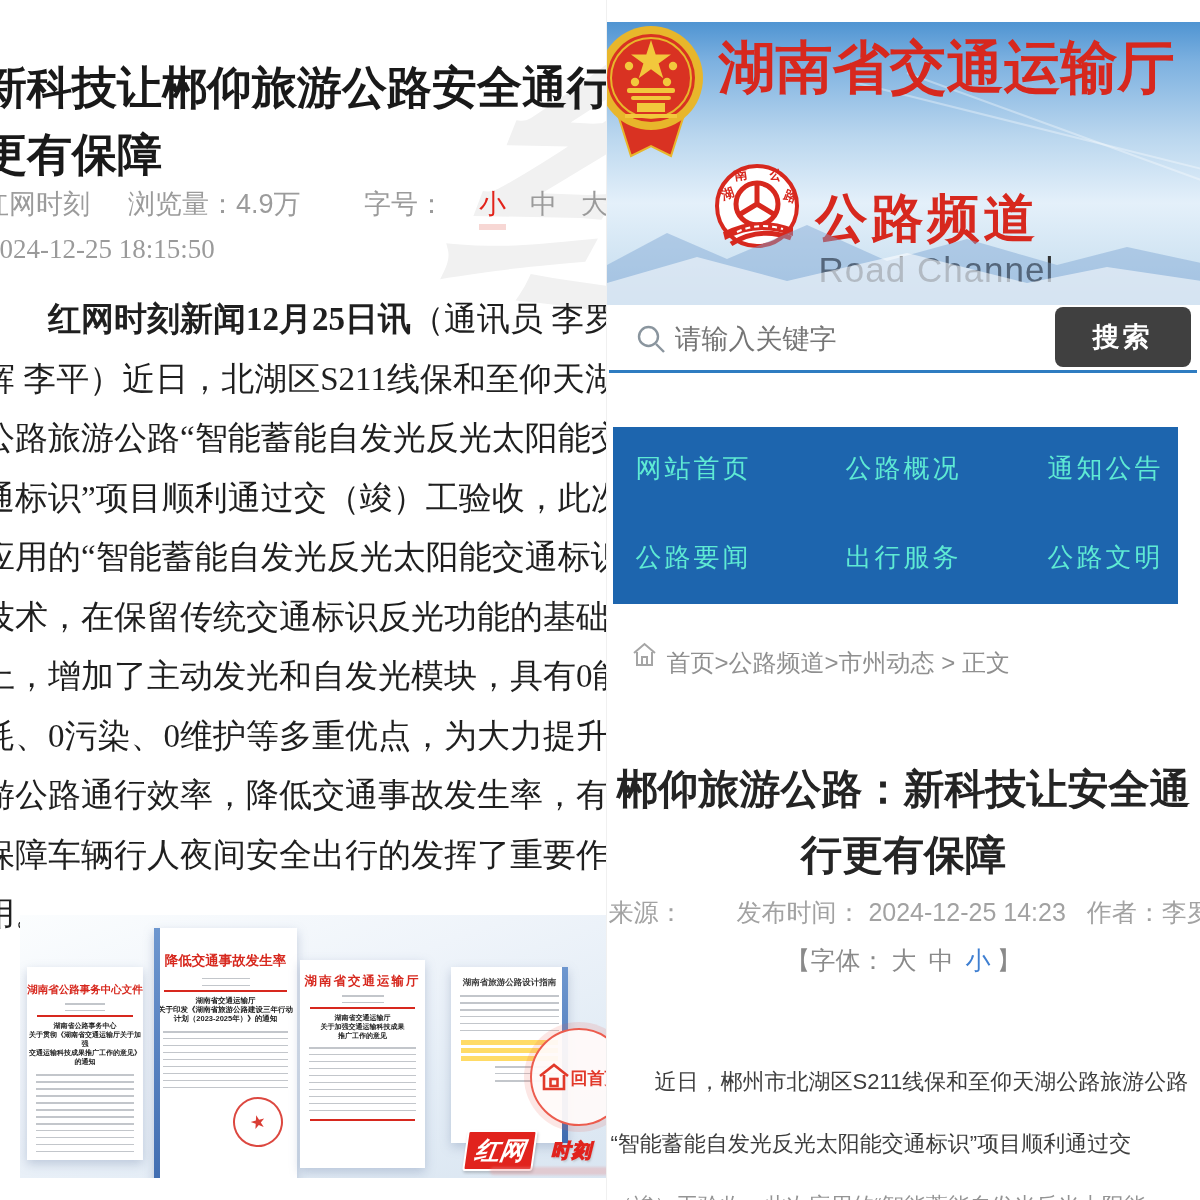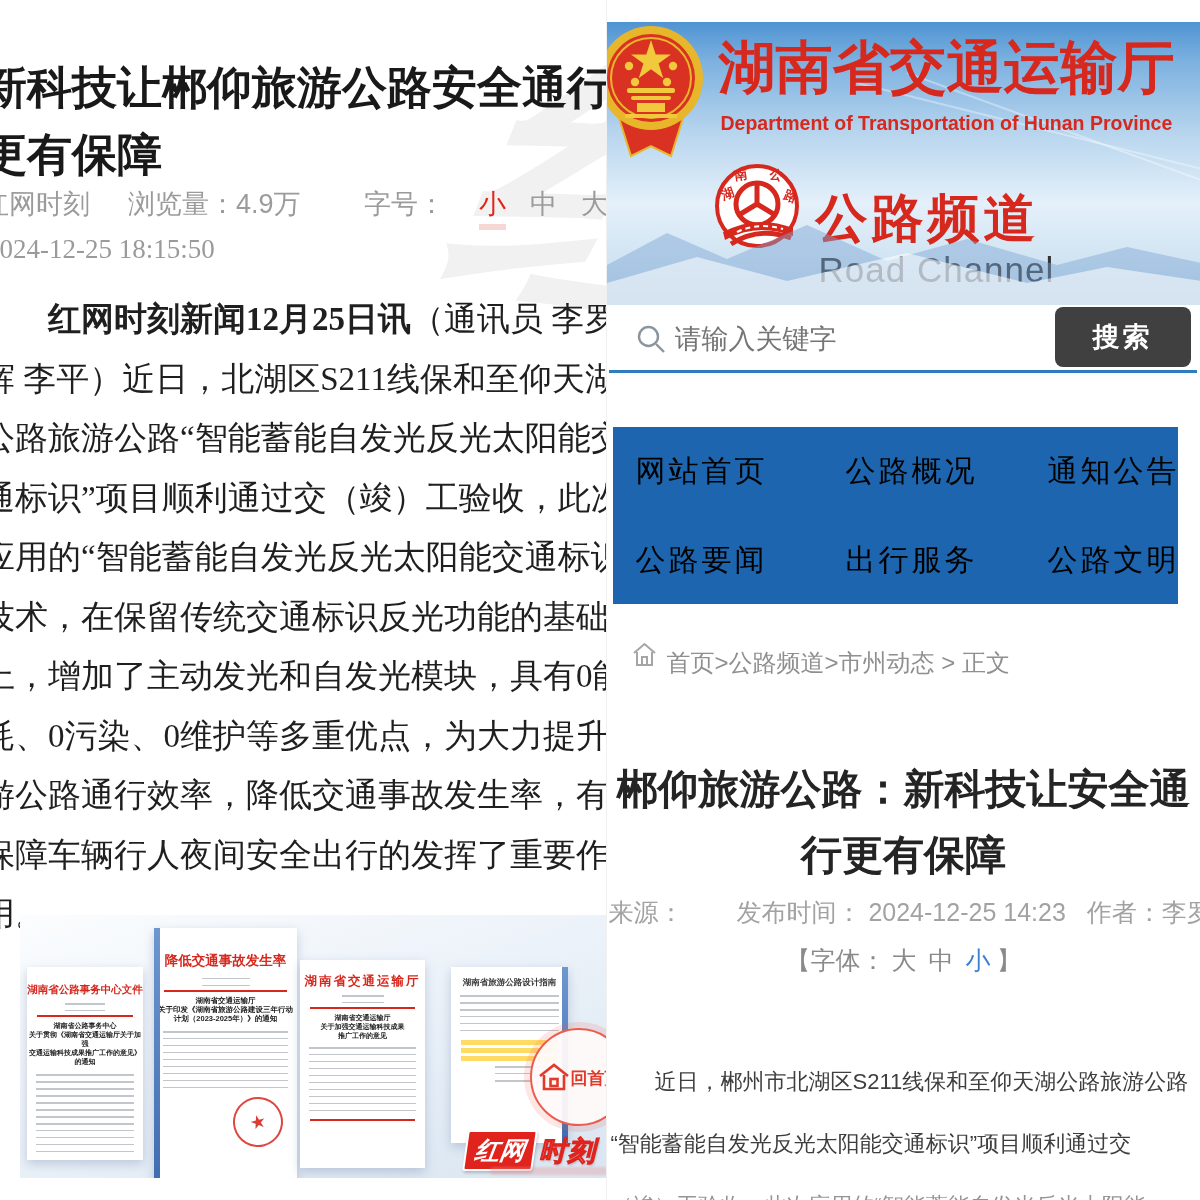--- a/index.html
+++ b/index.html
@@ -39,41 +39,41 @@
         display:flex;align-items:center;justify-content:center;color:rgba(214,40,30,.9);
         transform:rotate(-15deg);background:rgba(255,255,255,.2);}
   .hl{height:5px;background:#ffd95e;margin:3px 10px;opacity:.95;}
   .homebtn{position:absolute;left:510px;top:113px;width:94px;height:94px;border-radius:50%;
            background:rgba(255,250,249,.94);border:2px solid #ec5c4e;box-shadow:0 0 0 6px rgba(236,92,78,.15);
            display:flex;flex-direction:row;align-items:center;justify-content:center;color:#e2392a;cursor:pointer;}
   .homebtn .t{font-size:17px;font-weight:700;margin-top:2px;}
   .rnlogo{position:absolute;left:445px;top:215px;display:flex;align-items:center;}
   .rn1{display:inline-block;background:#e1231d;color:#fff;font-weight:900;font-style:italic;font-size:25px;
        padding:2px 8px;transform:skewX(-8deg);border-radius:3px;border:2px solid #fff;box-shadow:1px 2px 3px rgba(0,0,0,.2);}
-  .rn2{margin-left:4px;font-size:27px;font-style:italic;font-weight:900;color:#fff;
+  .rn2{margin-left:16px;font-size:19px;font-style:italic;font-weight:900;color:#fff;
        -webkit-text-stroke:1.2px #e1231d;letter-spacing:2px;text-shadow:1px 2px 2px rgba(120,120,120,.35);}
   .rn3{position:absolute;left:470px;top:252px;width:120px;height:8px;border-radius:4px;
        background:rgba(235,150,150,.35);filter:blur(1px);}
   
   .rpanel{position:relative;width:594px;height:1200px;background:#fff;overflow:hidden;}
   .banner{position:absolute;left:0;top:22px;width:594px;height:283px;overflow:hidden;
           background:linear-gradient(180deg,#4f94d2 0%,#7db1e0 14%,#b9d6ee 40%,#e4f0fa 64%,#cfe3f2 86%,#c3dcef 100%);}
   .cable{position:absolute;height:2px;background:rgba(255,255,255,.35);transform-origin:left;}
   .dept-cn{position:absolute;left:112px;top:14px;font-size:57px;line-height:62px;font-weight:900;color:#d7281e;white-space:nowrap;}
   .dept-en{position:absolute;left:114px;top:90px;font-size:19.5px;font-weight:700;color:#d7281e;white-space:nowrap;}
   .chan-cn{position:absolute;left:209px;top:162px;font-size:52px;font-weight:900;color:#d7281e;letter-spacing:4px;white-space:nowrap;}
   .chan-en{position:absolute;left:212px;top:228px;font-size:35px;font-weight:500;color:#333;letter-spacing:1px;white-space:nowrap;}
   .searchrow{position:absolute;left:2px;top:306px;width:588px;height:64px;background:#fff;
              border-bottom:3px solid #2f7cc1;}
   .sr-ph{position:absolute;left:64px;top:0;height:64px;line-height:64px;font-size:27px;color:#5a6570;
          border:none;outline:none;width:360px;background:transparent;font-family:inherit;}
   .sr-btn{position:absolute;right:6px;top:1px;width:136px;height:60px;background:#404040;border:none;
           border-radius:8px;color:#fff;font-size:27px;font-weight:700;letter-spacing:3px;cursor:pointer;font-family:inherit;}
   .nav{position:absolute;left:6px;top:427px;width:565px;height:177px;background:#1d65ae;}
-  .nav a{position:absolute;color:#000000;font-size:30px;letter-spacing:3px;text-decoration:none;white-space:nowrap;cursor:pointer;}
+  .nav a{position:absolute;color:#5eead4;font-size:26px;letter-spacing:3px;text-decoration:none;white-space:nowrap;cursor:pointer;}
   .bread{position:absolute;left:0;top:637px;width:594px;height:36px;}
   .bread .txt{position:absolute;left:60px;top:8px;line-height:36px;font-size:24px;color:#8f8f8f;cursor:pointer;}
   .rtitle{position:absolute;left:0;top:722px;width:594px;text-align:center;font-size:41px;line-height:66px;
           font-weight:800;color:#242424;}
   .rmeta{position:absolute;left:2px;top:896px;width:592px;font-size:25px;color:#a2a2a2;white-space:nowrap;}
   .rmeta .m1{margin-right:46px;}
   .rmeta .m2{margin-right:14px;}
   .rfont{position:absolute;left:0;top:944px;width:594px;text-align:center;font-size:25px;color:#8a8a8a;}
   .rfont .blue{color:#3f7fd1;margin:0 6px;cursor:pointer;}
   .rfont .g{margin:0 6px;cursor:pointer;}
@@ -203,21 +203,20 @@
           <circle cx="76" cy="44" r="4.2" fill="#f2c83c"></circle>
           <circle cx="38" cy="60" r="4.2" fill="#f2c83c"></circle>
           <circle cx="70" cy="60" r="4.2" fill="#f2c83c"></circle>
           <rect x="30" y="66" width="48" height="5" rx="2" fill="#f2c83c"></rect>
           <rect x="34" y="74" width="40" height="4" rx="2" fill="#f2c83c"></rect>
           <rect x="40" y="81" width="28" height="9" fill="#f2c83c"></rect>
           <rect x="28" y="92" width="52" height="4" fill="#f2c83c"></rect>
         </svg>
       </div>
       <div class="dept-cn">湖南省交通运输厅</div>
-      <div class="dept-en">Department of Transportation of Hunan Province</div>
 
       <div style="position:absolute;left:106px;top:140px;">
         <svg width="88" height="100" viewBox="0 0 88 100">
           <circle cx="44" cy="44" r="40" fill="#fff" stroke="#d7281e" stroke-width="4"></circle>
           <circle cx="44" cy="42" r="21" fill="none" stroke="#d7281e" stroke-width="5"></circle>
           <path d="M44 42 L44 23 M44 42 L27.5 52 M44 42 L60.5 52" stroke="#d7281e" stroke-width="5"></path>
           <path d="M10 70 Q44 52 80 66 L80 74 Q44 60 12 78 Z" fill="#d7281e"></path>
           <path d="M18 82 Q46 64 78 76" fill="none" stroke="#d7281e" stroke-width="5"></path>
           <path d="M24 70 Q45 60 70 67" fill="none" stroke="#fff" stroke-width="2" stroke-dasharray="5 4"></path>
           <text x="10" y="38" font-size="13" fill="#d7281e" font-weight="bold" transform="rotate(-20 10 38)">湖</text>

